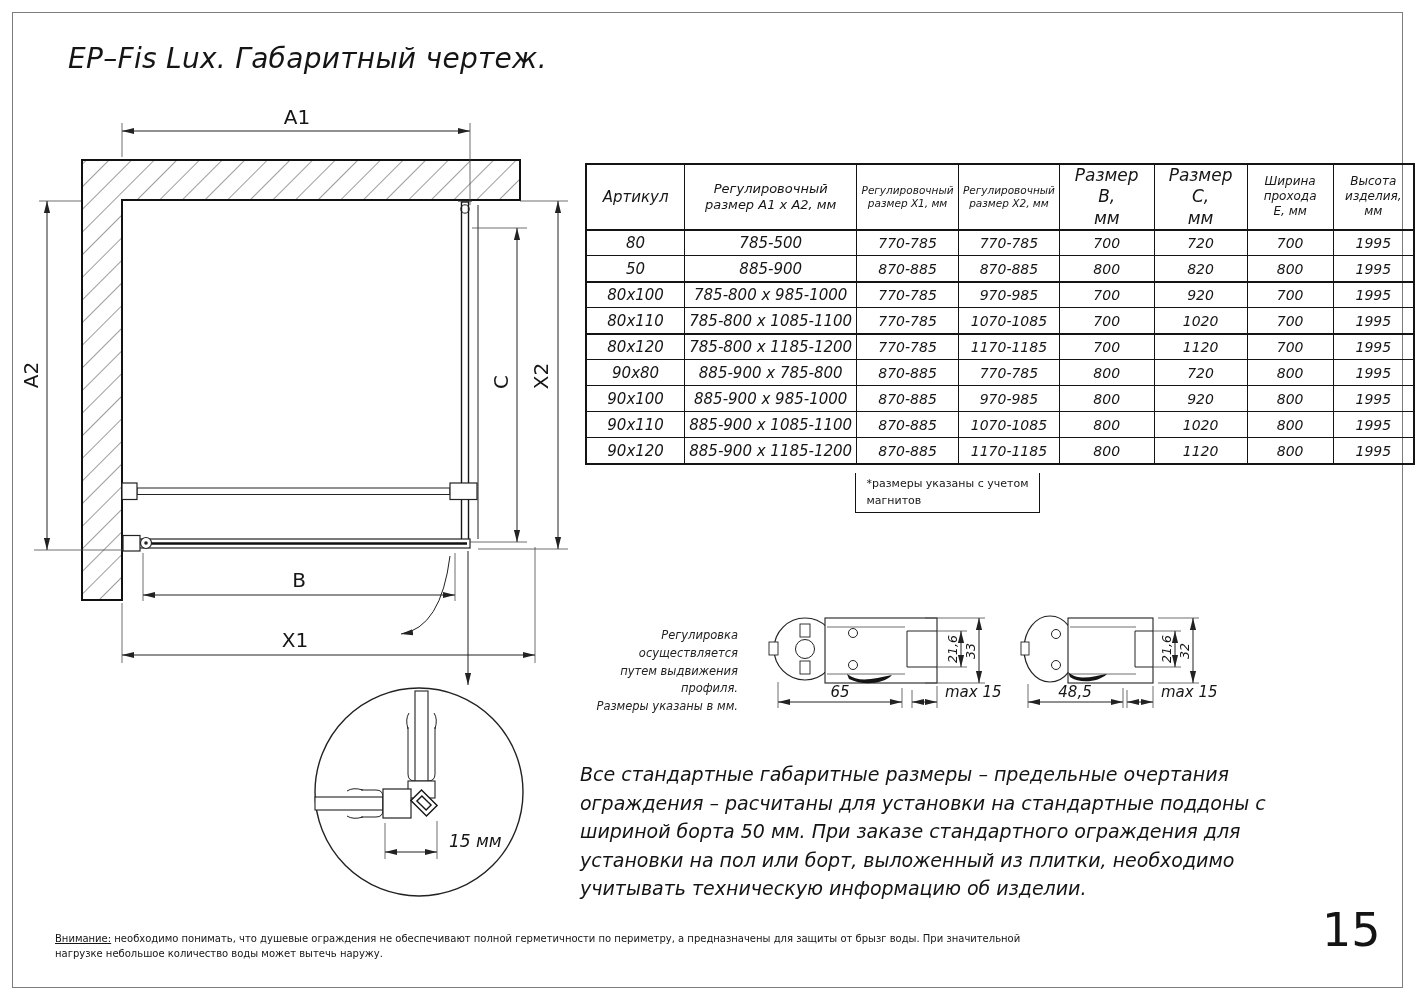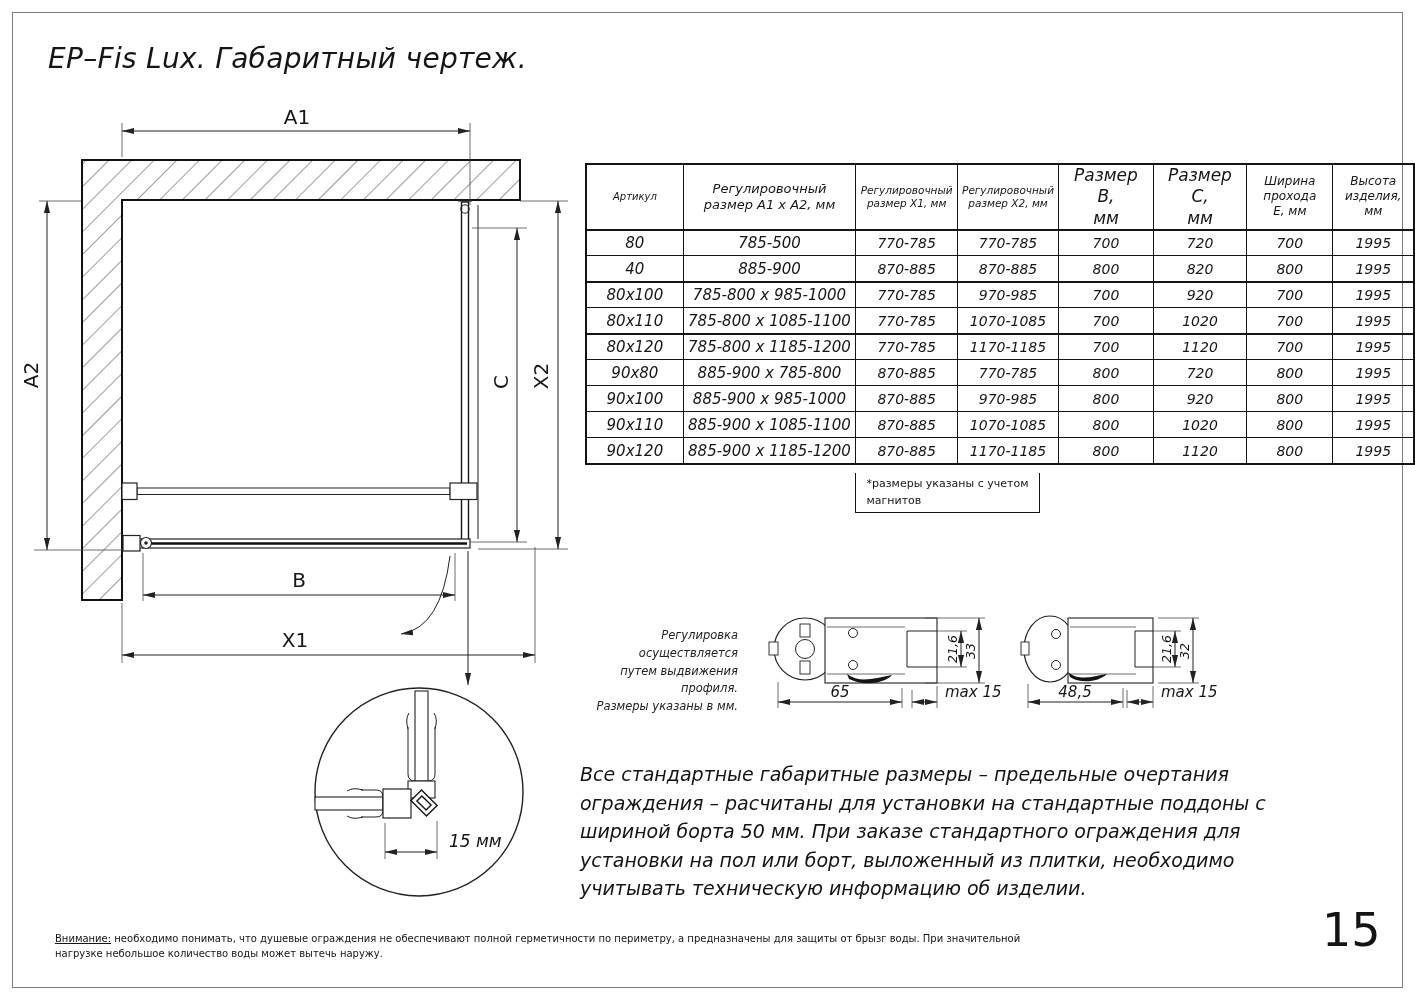--- a/index.html
+++ b/index.html
@@ -7,37 +7,37 @@
     width:1415px; height:1000px; position:relative; overflow:hidden;
     background:#fff; color:#161616;
     font-family:"DejaVu Sans", sans-serif;
   }
   .abs { position:absolute; }
   .page-border {
     left:12px; top:12px; width:1389px; height:974px;
     border:1.5px solid #7d7d7d;
   }
   .title {
-    left:48px; top:42px; font-size:28px; font-style:italic;
+    left:68px; top:42px; font-size:28px; font-style:italic;
     letter-spacing:0.3px; color:#151515; white-space:nowrap;
   }
   
   .tblwrap { left:585px; top:163px; }
   table { border-collapse:collapse; table-layout:fixed; border:2px solid #141414; }
   th, td {
     border:1px solid #141414; text-align:center; vertical-align:middle;
     padding:0 4px; font-style:italic; font-weight:normal; overflow:hidden;
   }
   thead tr { height:50px; }
   tbody tr { height:26px; }
   thead th { border-bottom:2px solid #141414; white-space:pre-line; line-height:1.25; }
   tr.thick td { border-bottom-width:2px; }
   .c0{width:95px} .c1{width:175px} .c2{width:93px} .c3{width:92px}
   .c4{width:91px} .c5{width:89px} .c6{width:83px} .c7{width:75px}
-  th.c0{font-size:10px} th.c1{font-size:13px}
+  th.c0{font-size:15px} th.c1{font-size:13px}
   th.c2,th.c3{font-size:10.5px}
   th.c4,th.c5{font-size:17px}
   th.c6,th.c7{font-size:12px}
   td{font-size:14px}
   td.c0,td.c1{font-size:15px}
   .footnote {
     left:855px; top:473px; width:185px; height:40px; box-sizing:border-box;
     border:1.5px solid #141414; border-top:none;
     font-size:11px; text-align:left; white-space:pre-line;
     display:flex; align-items:center; justify-content:center; line-height:1.5;
@@ -219,21 +219,21 @@
           <td class="c0">80</td>
           <td class="c1">785-500</td>
           <td class="c2">770-785</td>
           <td class="c3">770-785</td>
           <td class="c4">700</td>
           <td class="c5">720</td>
           <td class="c6">700</td>
           <td class="c7">1995</td>
         </tr>
         <tr class="thick">
-          <td class="c0">40</td>
+          <td class="c0">50</td>
           <td class="c1">885-900</td>
           <td class="c2">870-885</td>
           <td class="c3">870-885</td>
           <td class="c4">800</td>
           <td class="c5">820</td>
           <td class="c6">800</td>
           <td class="c7">1995</td>
         </tr>
         <tr>
           <td class="c0">80х100</td>

